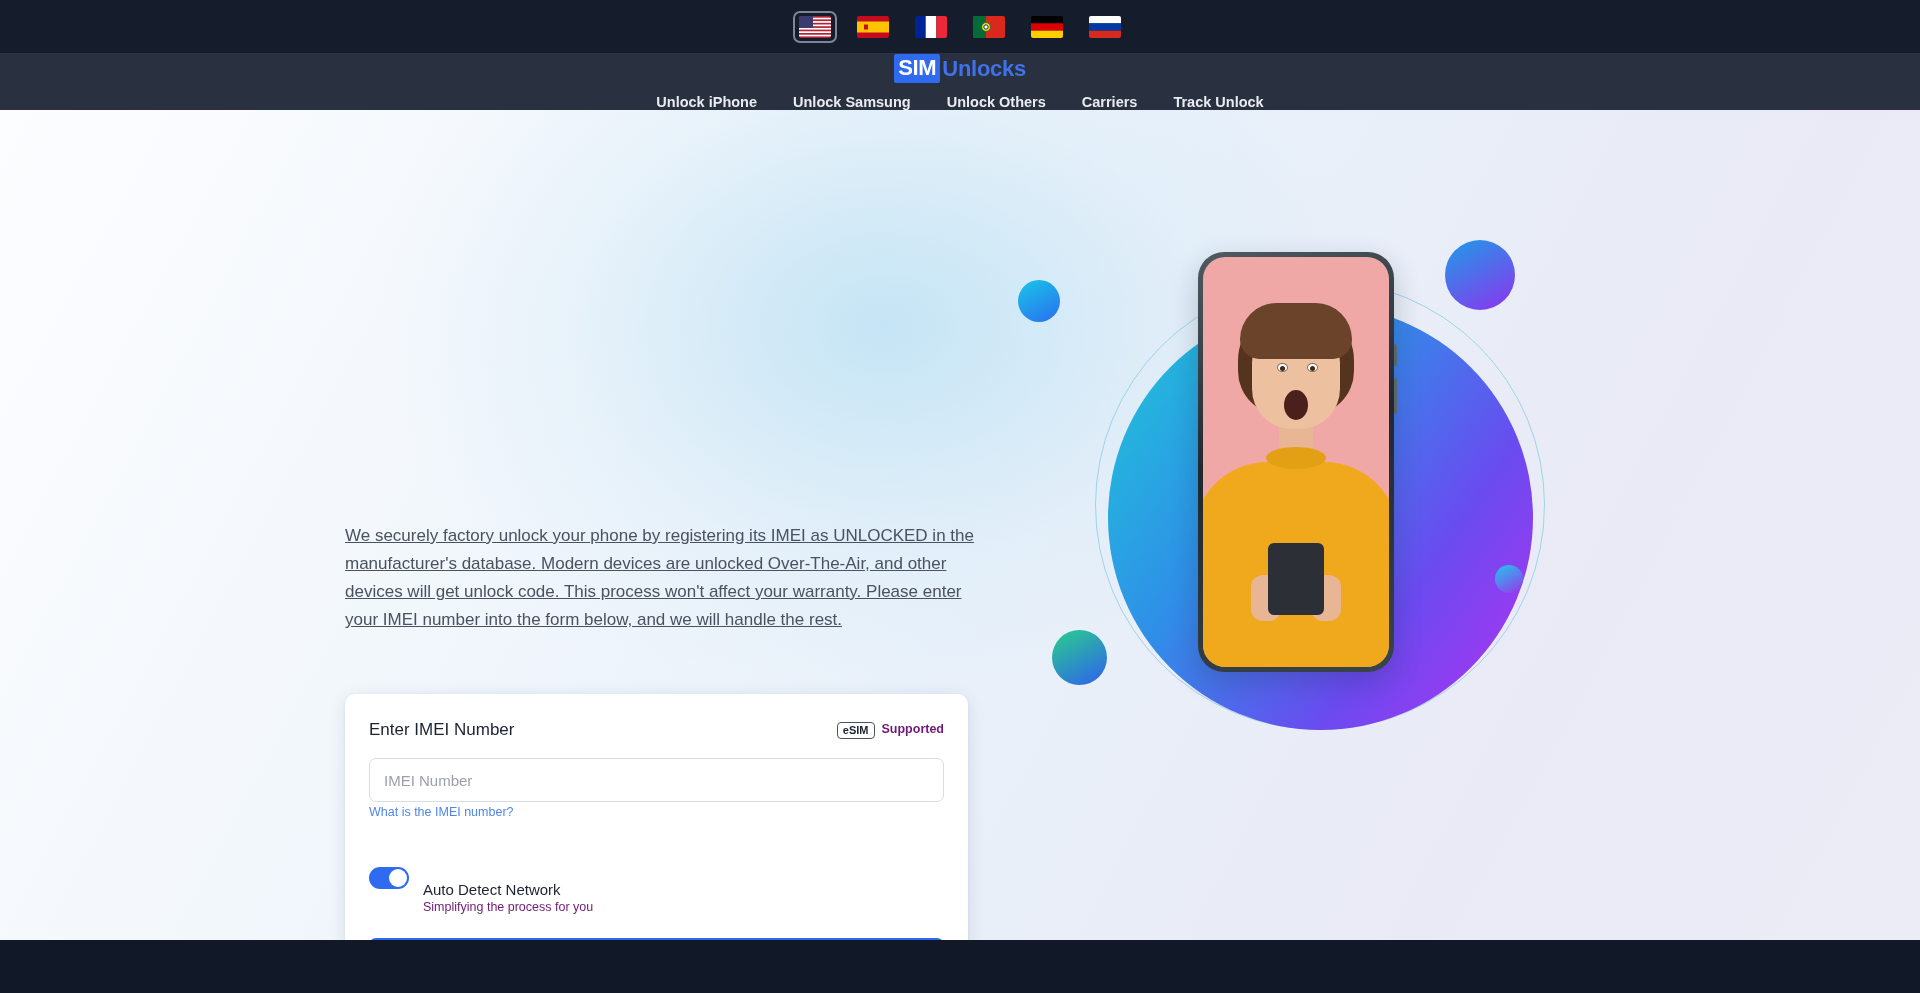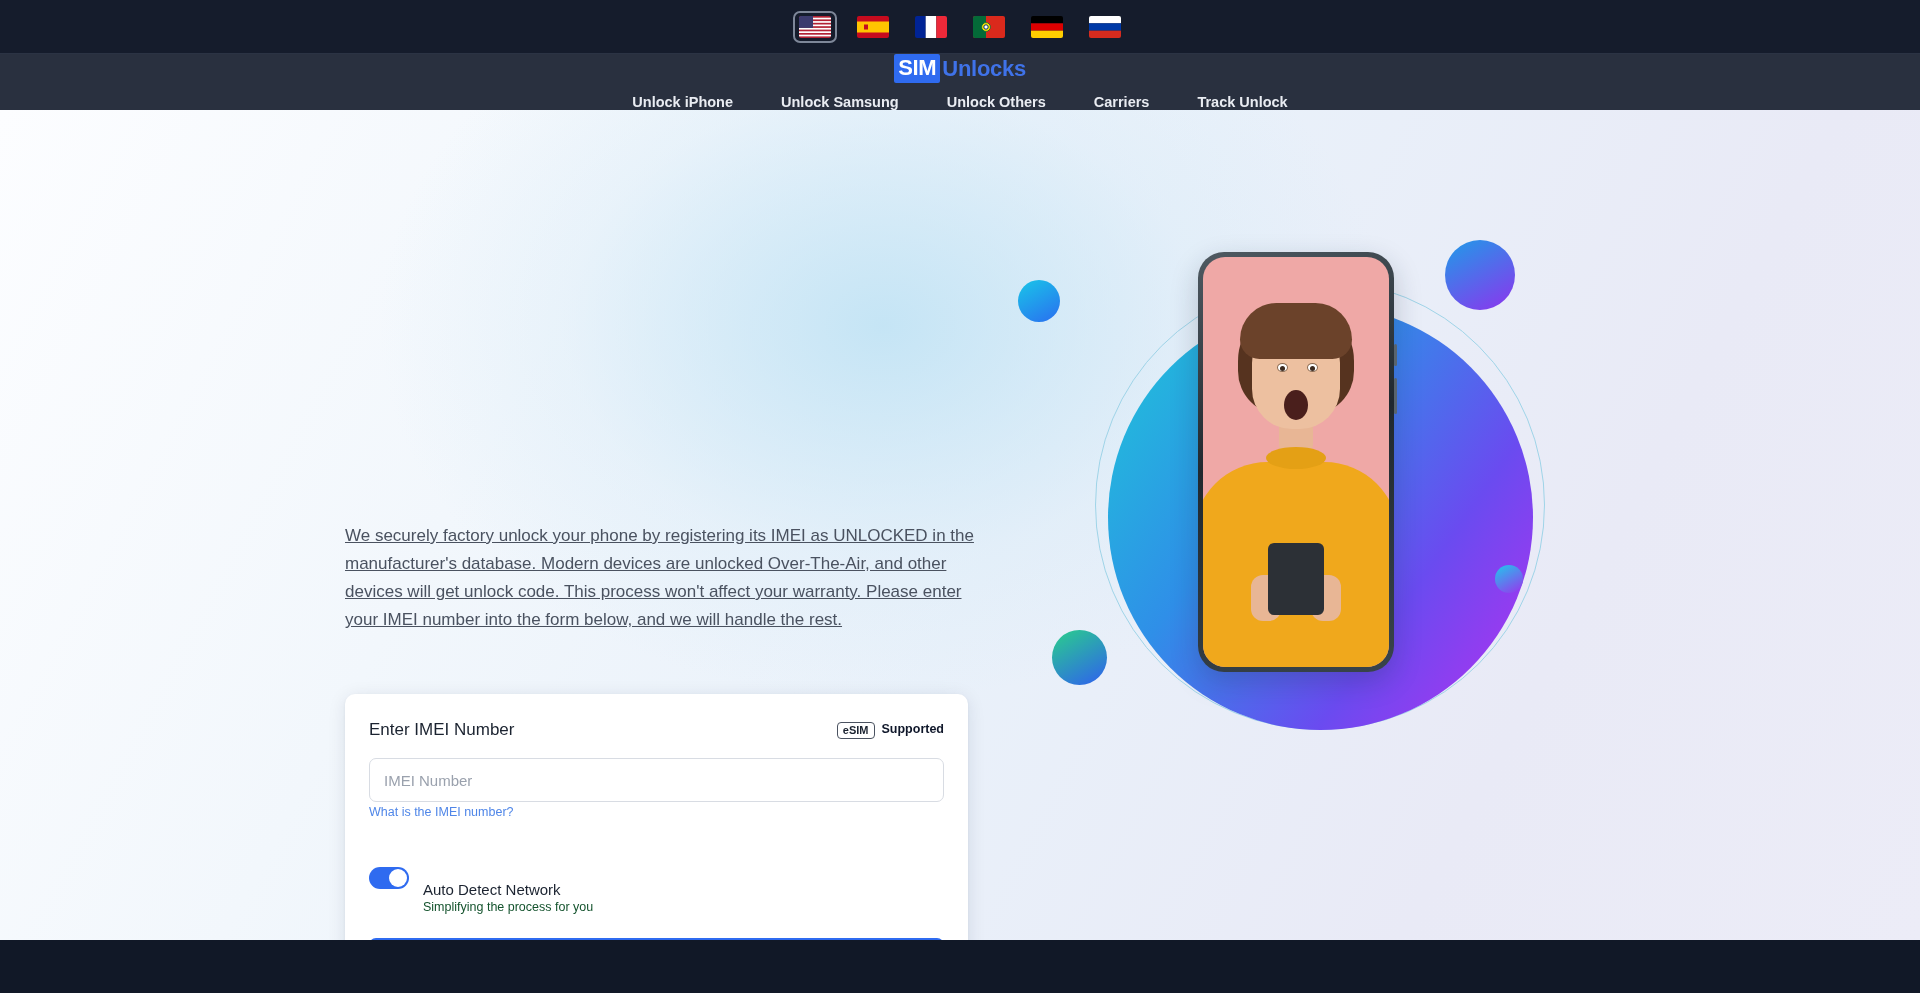--- a/index.html
+++ b/index.html
@@ -67,21 +67,21 @@
     padding: 1px 4px 2px 4px;
     border-radius: 2px;
   }
   .logo-unlocks {
     color: #3f72e8;
     padding-left: 2px;
   }
   .nav-links {
     display: flex;
     align-items: center;
-    gap: 48px;
+    gap: 36px;
   }
   .nav-link {
     color: #e9ecf2;
     font-size: 14.5px;
     font-weight: bold;
     cursor: pointer;
     white-space: nowrap;
   }
 
   
@@ -153,21 +153,21 @@
     border-radius: 4px;
     font-size: 11px;
     font-weight: bold;
     color: #1b2330;
     padding: 2px 5px;
     line-height: 1;
   }
   .esim-label {
     font-size: 12.5px;
     font-weight: bold;
-    color: #0f172a;
+    color: #701a75;
   }
   .imei-input {
     width: 100%;
     height: 44px;
     border: 1px solid #d8dce3;
     border-radius: 7px;
     padding: 0 14px;
     font-size: 15px;
     color: #1b2330;
     font-family: "Liberation Sans", sans-serif;
@@ -208,21 +208,21 @@
     background: #ffffff;
   }
   .toggle-text-main {
     font-size: 15px;
     color: #1b2330;
     line-height: 19px;
     margin-top: 40px;
   }
   .toggle-text-sub {
     font-size: 12.5px;
-    color: #14532d;
+    color: #701a75;
     line-height: 17px;
   }
 
   .cta-button {
     margin-top: 22px;
     width: 100%;
     height: 43px;
     background: #2f6bf0;
     border: none;
     border-radius: 7px;

